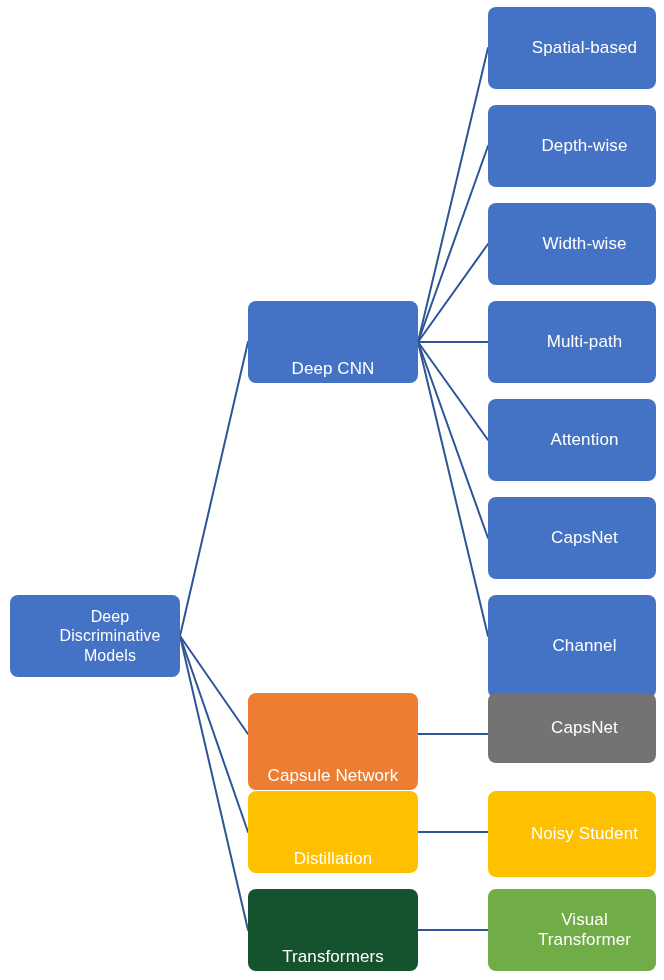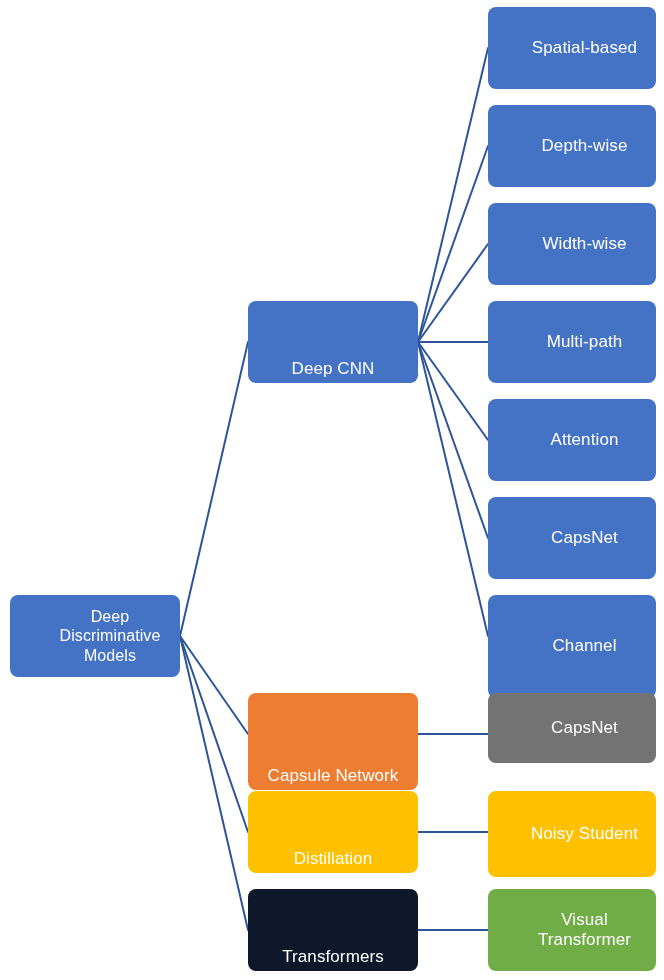--- a/index.html
+++ b/index.html
@@ -75,21 +75,21 @@
     </div>
     <div class="node lvl1" style="left: 248px; top: 301px; width: 170px; height: 82px; background: rgb(68, 114, 196);">
       <span class="node-label">Deep CNN</span>
     </div>
     <div class="node lvl1" style="left: 248px; top: 693px; width: 170px; height: 97px; background: rgb(237, 125, 49);">
       <span class="node-label">Capsule Network</span>
     </div>
     <div class="node lvl1" style="left: 248px; top: 791px; width: 170px; height: 82px; background: rgb(255, 192, 0);">
       <span class="node-label">Distillation</span>
     </div>
-    <div class="node lvl1" style="left: 248px; top: 889px; width: 170px; height: 82px; background: #0f172a;">
+    <div class="node lvl1" style="left: 248px; top: 889px; width: 170px; height: 82px; background: #14532d;">
       <span class="node-label">Transformers</span>
     </div>
     <div class="node lvl2" style="left: 488px; top: 7px; width: 168px; height: 82px; background: rgb(68, 114, 196);">
       <span class="node-label">Spatial-based</span>
     </div>
     <div class="node lvl2" style="left: 488px; top: 105px; width: 168px; height: 82px; background: rgb(68, 114, 196);">
       <span class="node-label">Depth-wise</span>
     </div>
     <div class="node lvl2" style="left: 488px; top: 203px; width: 168px; height: 82px; background: rgb(68, 114, 196);">
       <span class="node-label">Width-wise</span>

